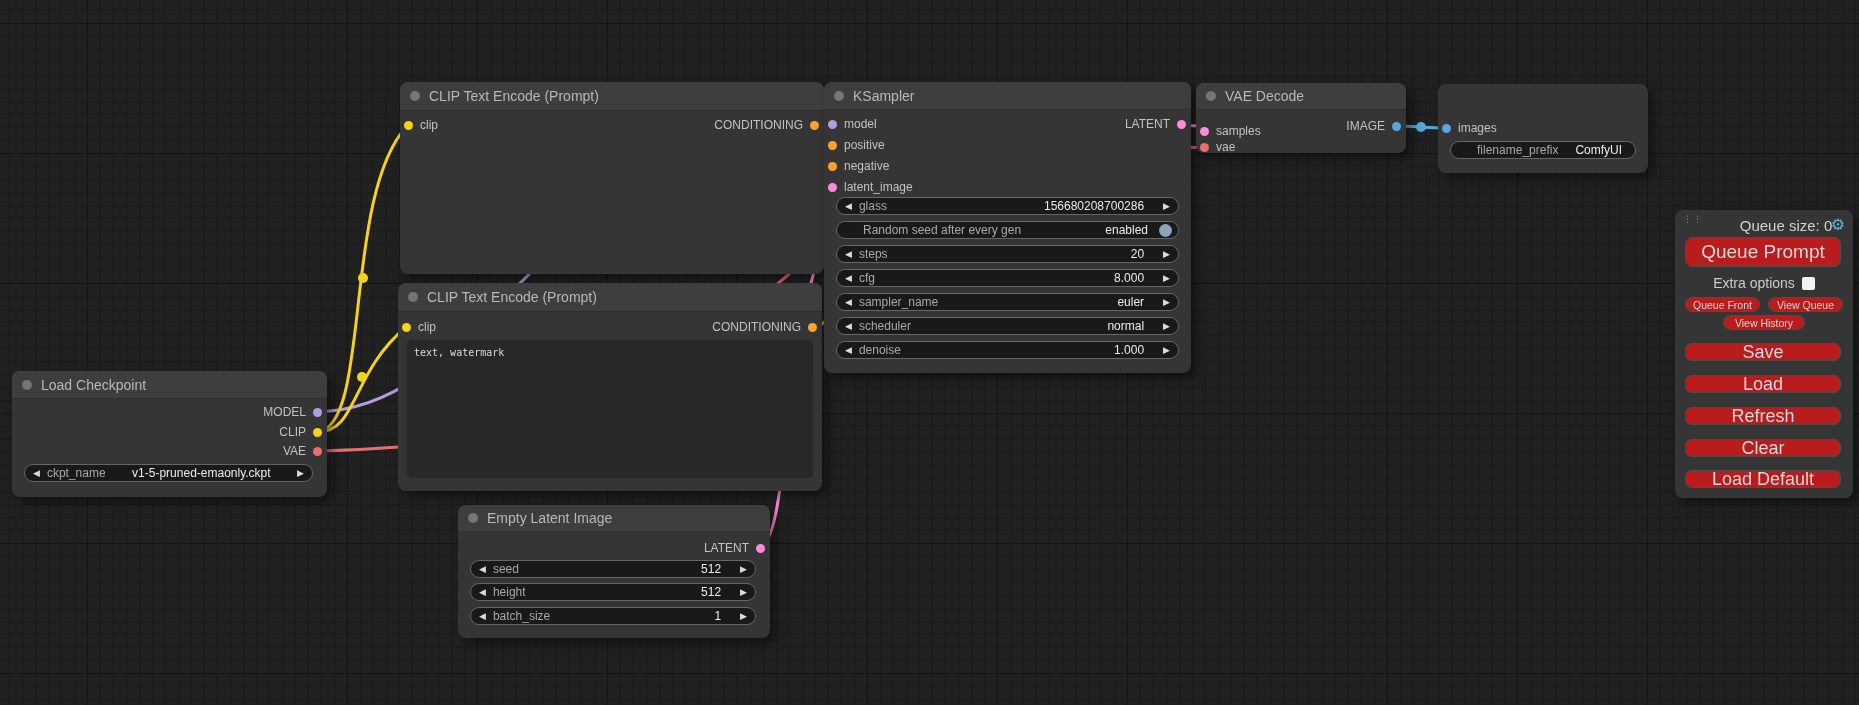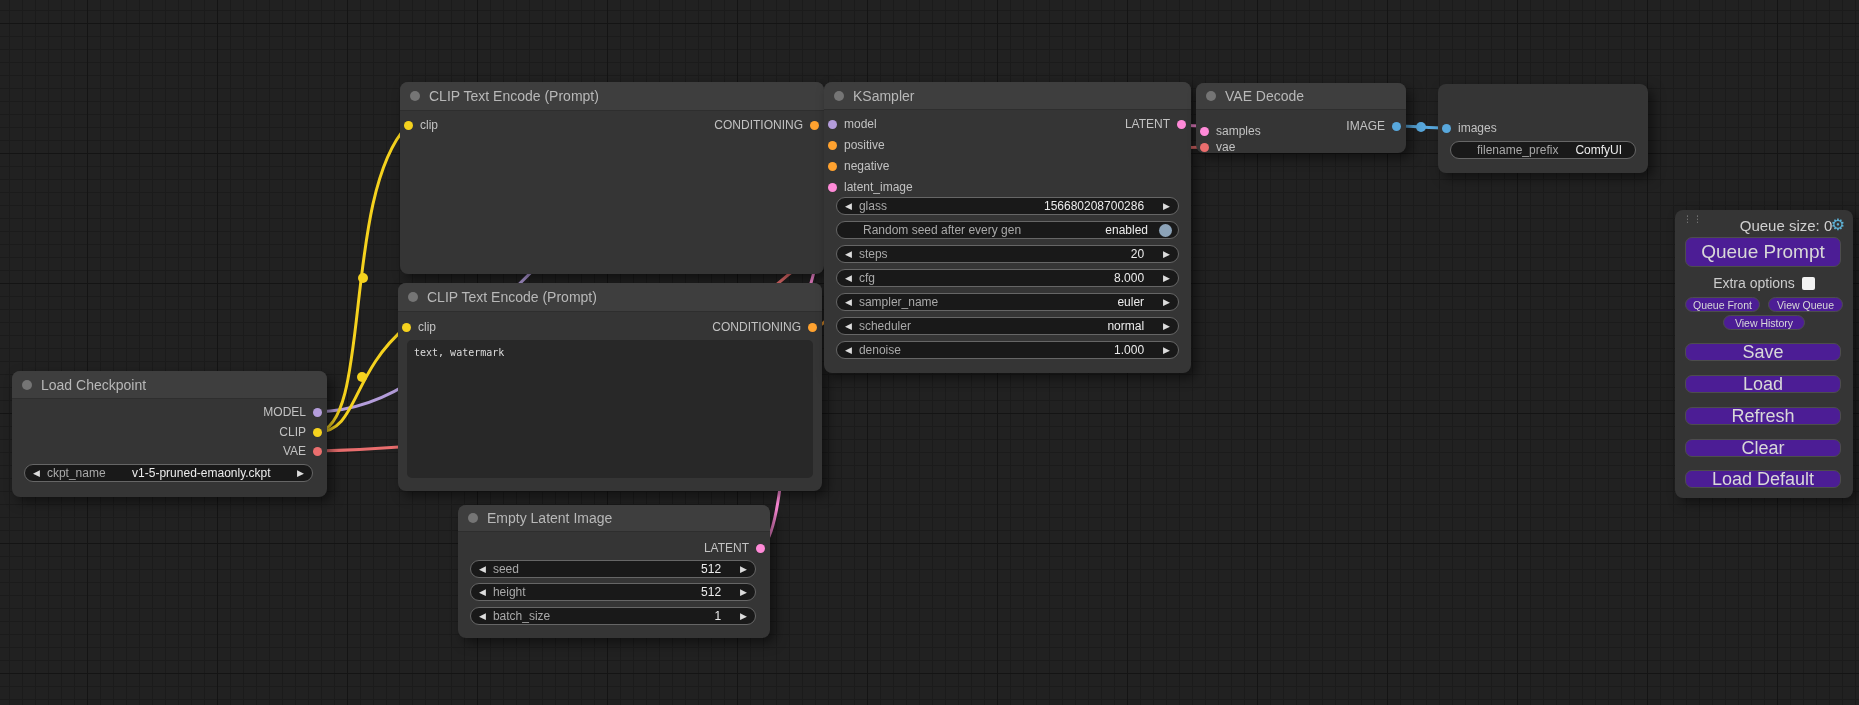--- a/index.html
+++ b/index.html
@@ -57,21 +57,21 @@
     position:absolute; background:#282828; border-radius:5px;
     font-family:"DejaVu Sans Mono", monospace; font-size:10px; line-height:15px;
     color:#dcdcdc; padding:5px 7px; white-space:pre-wrap; word-break:break-word;
   }
 
   .menu {
     position:absolute; z-index:3; left:1675px; top:210px; width:178px; height:288px;
     background:#353535; border-radius:8px; box-shadow:5px 5px 12px rgba(0,0,0,.5);
   }
   .mbtn {
-    position:absolute; background:#4c1d95; border:1px solid #4d4d4d; border-radius:7px;
+    position:absolute; background:#b91c1c; border:1px solid #4d4d4d; border-radius:7px;
     color:#d8d8d8; display:flex; align-items:center; justify-content:center; cursor:pointer;
   }
   .mbtn.big   { left:10px; width:156px; height:18px; font-size:18px; }
   .mbtn.small { height:15px; font-size:10.5px; border-radius:9px; }
   .mheader { position:absolute; left:0; right:0; top:6px; height:18px;
              display:flex; align-items:center; }
   .qsize { position:absolute; left:0; right:0; text-align:center; font-size:15px; color:#d0d0d0;margin-left:44px; }
   .gear  { position:absolute; right:8px; top:-1px; font-size:16px; color:#5eb2d6; cursor:pointer; }
   .draghandle { position:absolute; left:8px; top:1px; color:#8a8a8a; font-size:9px;
                 letter-spacing:1px; line-height:5px; cursor:grab; }

